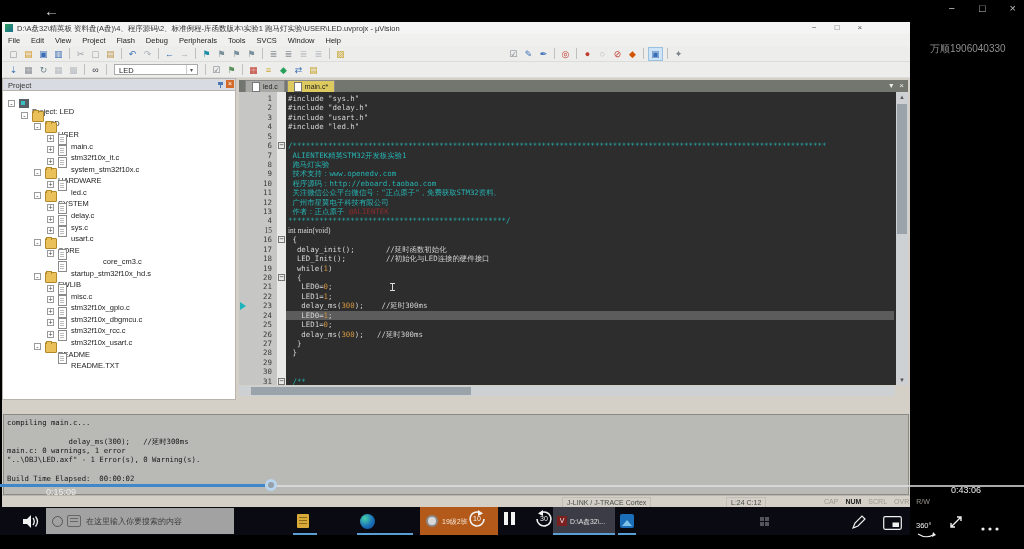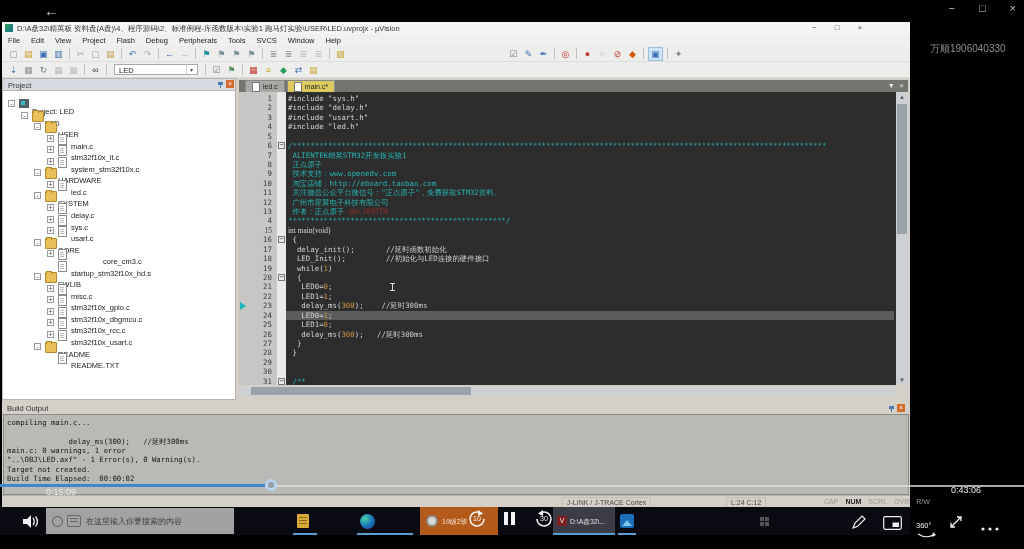--- a/index.html
+++ b/index.html
@@ -380,23 +380,23 @@
         <div class="gutter-bg"></div>
         <div class="fold-bg"></div>
         <div>
             <div class="code-row" style="top: 2px;"><span class="ln">1</span><span class="src"><span class="cd">#include </span><span class="cd">"sys.h"</span></span></div>
             <div class="code-row" style="top: 11.42px;"><span class="ln">2</span><span class="src"><span class="cd">#include </span><span class="cd">"delay.h"</span></span></div>
             <div class="code-row" style="top: 20.84px;"><span class="ln">3</span><span class="src"><span class="cd">#include </span><span class="cd">"usart.h"</span></span></div>
             <div class="code-row" style="top: 30.26px;"><span class="ln">4</span><span class="src"><span class="cd">#include </span><span class="cd">"led.h"</span></span></div>
             <div class="code-row" style="top: 39.68px;"><span class="ln">5</span><span class="src"></span></div>
             <div class="code-row" style="top: 49.1px;"><span class="ln">6</span><span class="fold">−</span><span class="src"><span class="cc">/************************************************************************************************************************</span></span></div>
             <div class="code-row" style="top: 58.52px;"><span class="ln">7</span><span class="src"><span class="cc"> ALIENTEK精英STM32开发板实验1</span></span></div>
-            <div class="code-row" style="top: 67.94px;"><span class="ln">8</span><span class="src"><span class="cc"> 正点原子</span></span></div>
+            <div class="code-row" style="top: 67.94px;"><span class="ln">8</span><span class="src"><span class="cc"> 跑马灯实验</span></span></div>
             <div class="code-row" style="top: 77.36px;"><span class="ln">9</span><span class="src"><span class="cc"> 技术支持：www.openedv.com</span></span></div>
-            <div class="code-row" style="top: 86.78px;"><span class="ln">10</span><span class="src"><span class="cc"> 淘宝店铺：http://eboard.taobao.com</span></span></div>
+            <div class="code-row" style="top: 86.78px;"><span class="ln">10</span><span class="src"><span class="cc"> 程序源码：http://eboard.taobao.com</span></span></div>
             <div class="code-row" style="top: 96.2px;"><span class="ln">11</span><span class="src"><span class="cc"> 关注微信公众平台微信号："正点原子"，免费获取STM32资料。</span></span></div>
             <div class="code-row" style="top: 105.62px;"><span class="ln">12</span><span class="src"><span class="cc"> 广州市星翼电子科技有限公司</span></span></div>
             <div class="code-row" style="top: 115.04px;"><span class="ln">13</span><span class="src"><span class="cc"> 作者：正点原子 </span><span class="cr">@ALIENTEK</span></span></div>
             <div class="code-row" style="top: 124.46px;"><span class="ln">4</span><span class="src"><span class="cc">*************************************************/</span></span></div>
             <div class="code-row" style="top: 133.88px; font-family: Liberation Serif, serif;"><span class="ln">15</span><span class="src"><span class="cd">int main(void)</span></span></div>
             <div class="code-row" style="top: 143.3px;"><span class="ln">16</span><span class="fold">−</span><span class="src"><span class="cd"> {</span></span></div>
             <div class="code-row" style="top: 152.72px;"><span class="ln">17</span><span class="src"><span class="cd">  delay_init();       </span><span class="cm">//延时函数初始化</span></span></div>
             <div class="code-row" style="top: 162.14px;"><span class="ln">18</span><span class="src"><span class="cd">  LED_Init();         </span><span class="cm">//初始化与LED连接的硬件接口</span></span></div>
             <div class="code-row" style="top: 171.56px;"><span class="ln">19</span><span class="src"><span class="cd">  while(</span><span class="cn">1</span><span class="cd">)</span></span></div>
             <div class="code-row" style="top: 180.98px; padding-left: 32px;"><span class="ln">20</span><span class="fold">−</span><span class="src"><span class="cd">  {</span></span></div>
@@ -420,31 +420,25 @@
         <span class="varr" style="top:0">▲</span>
         <div class="vthumb"></div>
         <span class="varr" style="bottom:0">▼</span>
       </div>
       <div class="abs hscroll">
         <div class="hthumb"></div>
       </div>
     </div>
 
     <div id="build" class="abs">
-      <div class="abs build-hdr">
-        <span class="t">Build Output</span>
-        <span class="pin" style="left:886px"></span>
-        <span class="xbox" style="left:895px">×</span>
-      </div>
       <div id="build-body" class="abs">
           <div class="b-line" style="top: 3px;">compiling main.c...</div>
           <div class="b-line" style="top: 21.6px;">              delay_ms(300);   //延时300ms</div>
           <div class="b-line" style="top: 30.9px;">main.c: 0 warnings, 1 error</div>
           <div class="b-line" style="top: 40.2px;">"..\OBJ\LED.axf" - 1 Error(s), 0 Warning(s).</div>
-          <div class="b-line" style="top: 49.5px;">Target not created.</div>
           <div class="b-line" style="top: 58.8px;">Build Time Elapsed:  00:00:02</div>
         </div>
     </div>
 
     <div id="status" class="abs">
       <span class="st-field" style="left:560px">J-LINK / J-TRACE Cortex</span>
       <span class="st-field" style="left:724px">L:24 C:12</span>
       <span class="st-field st-flags" style="left:818px;border:none">
           <span class="flag-off">CAP</span>
           <span class="flag-on">NUM</span>

